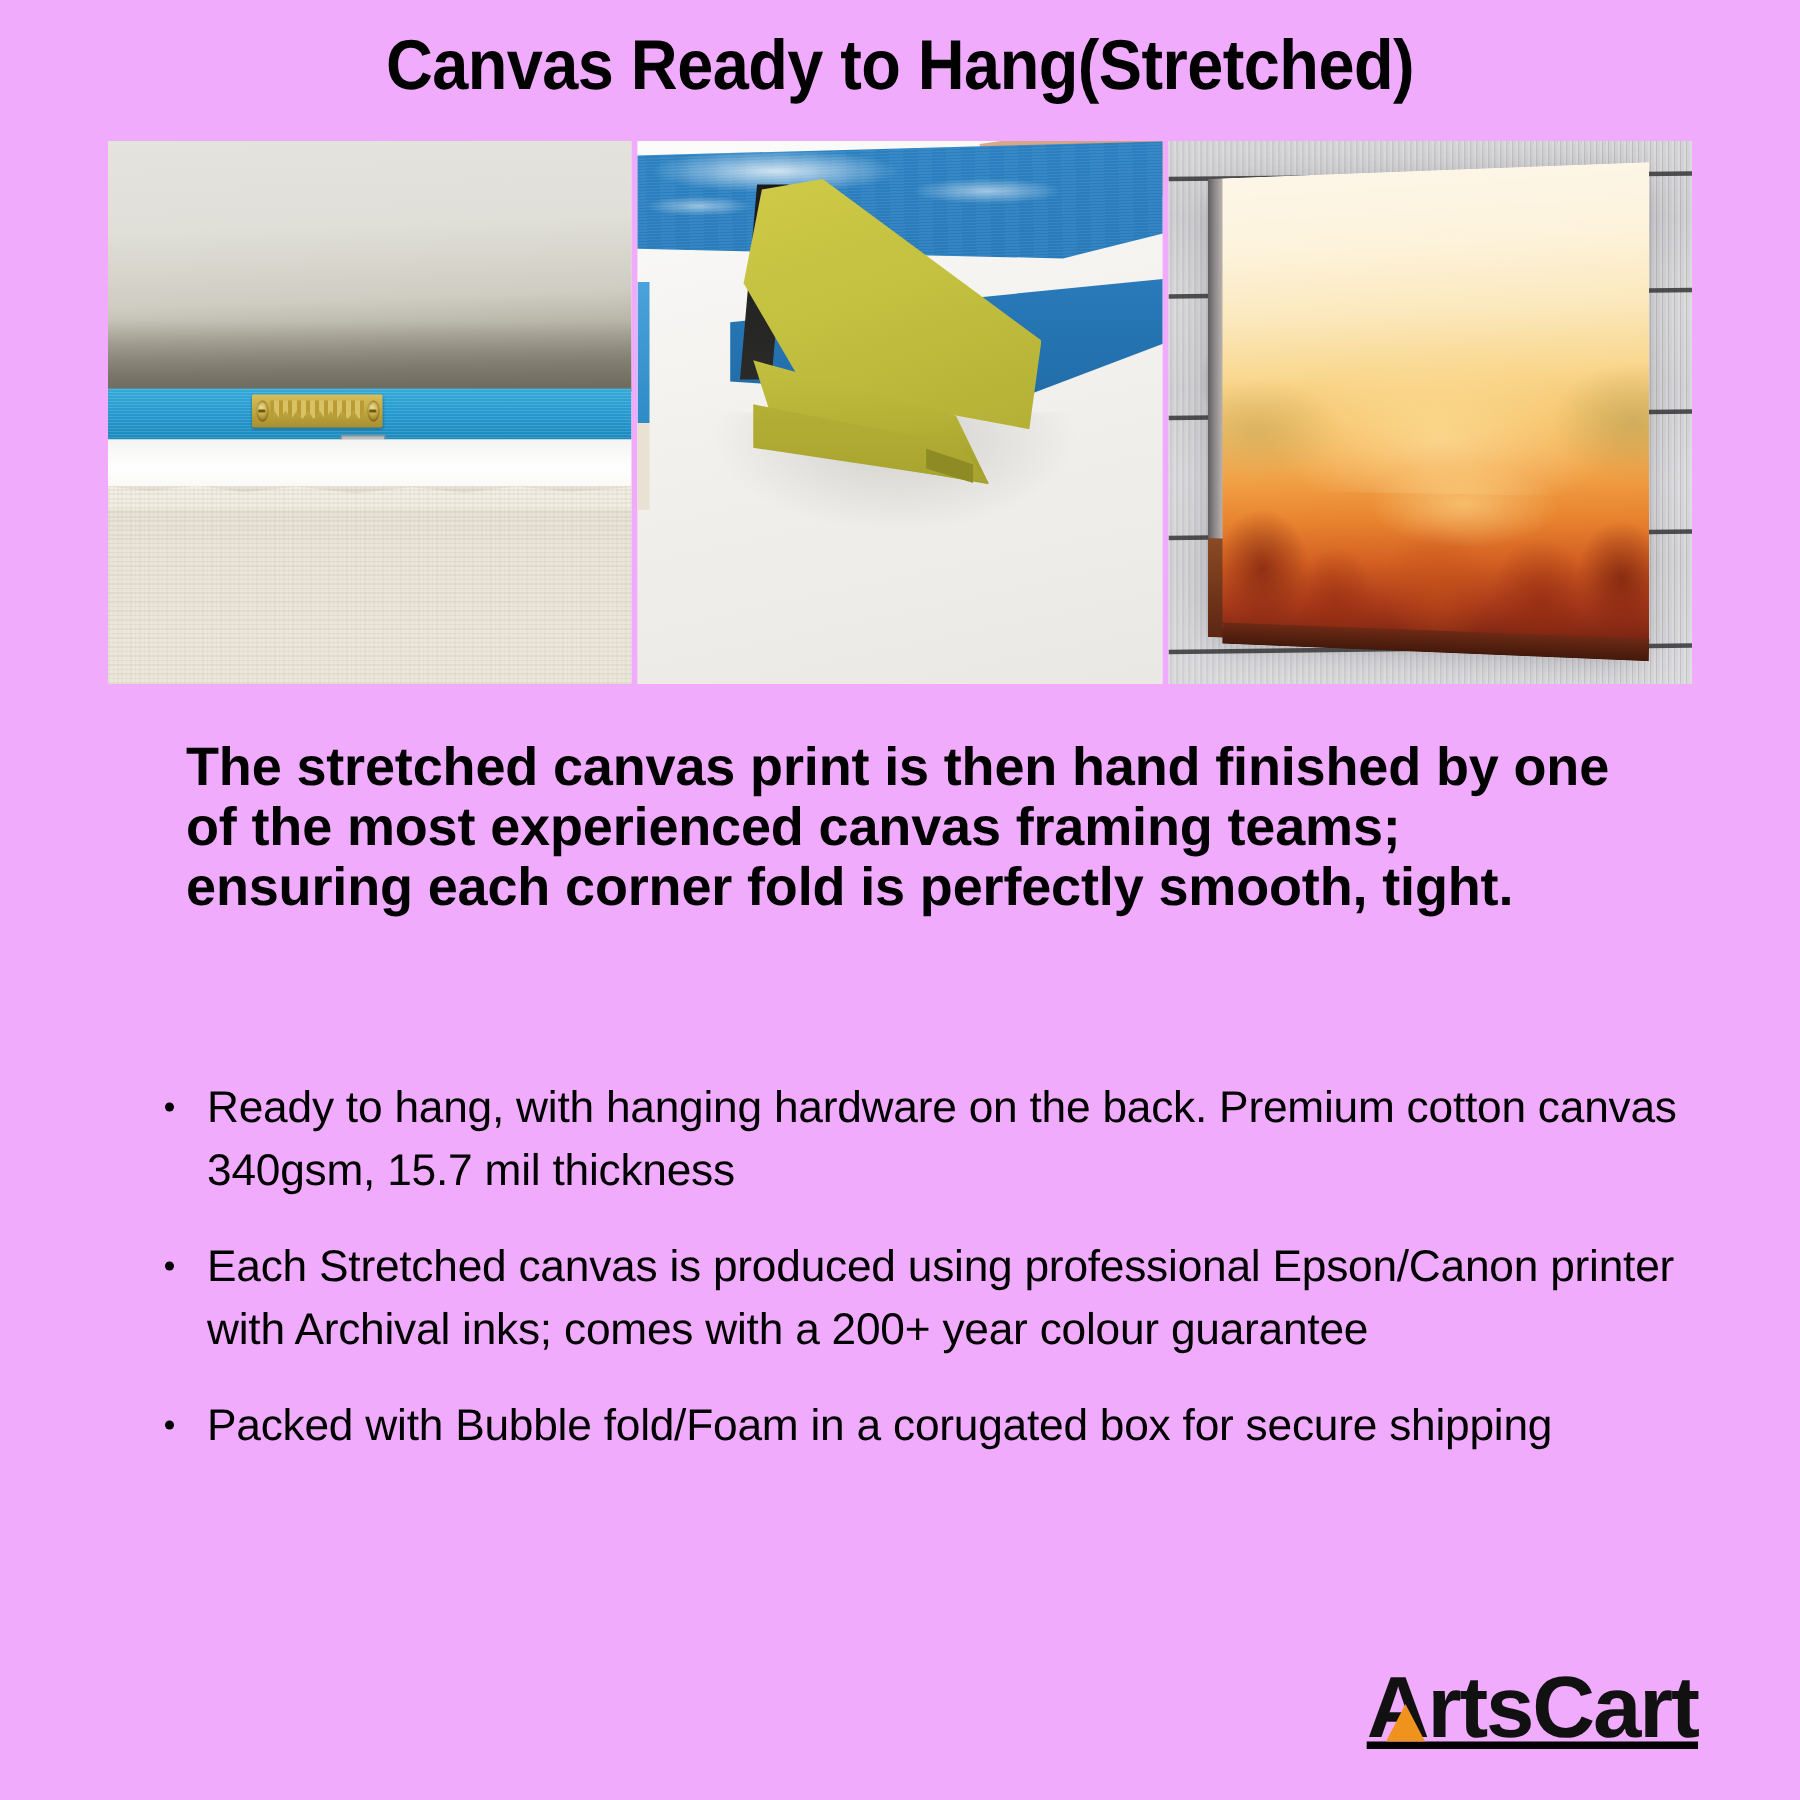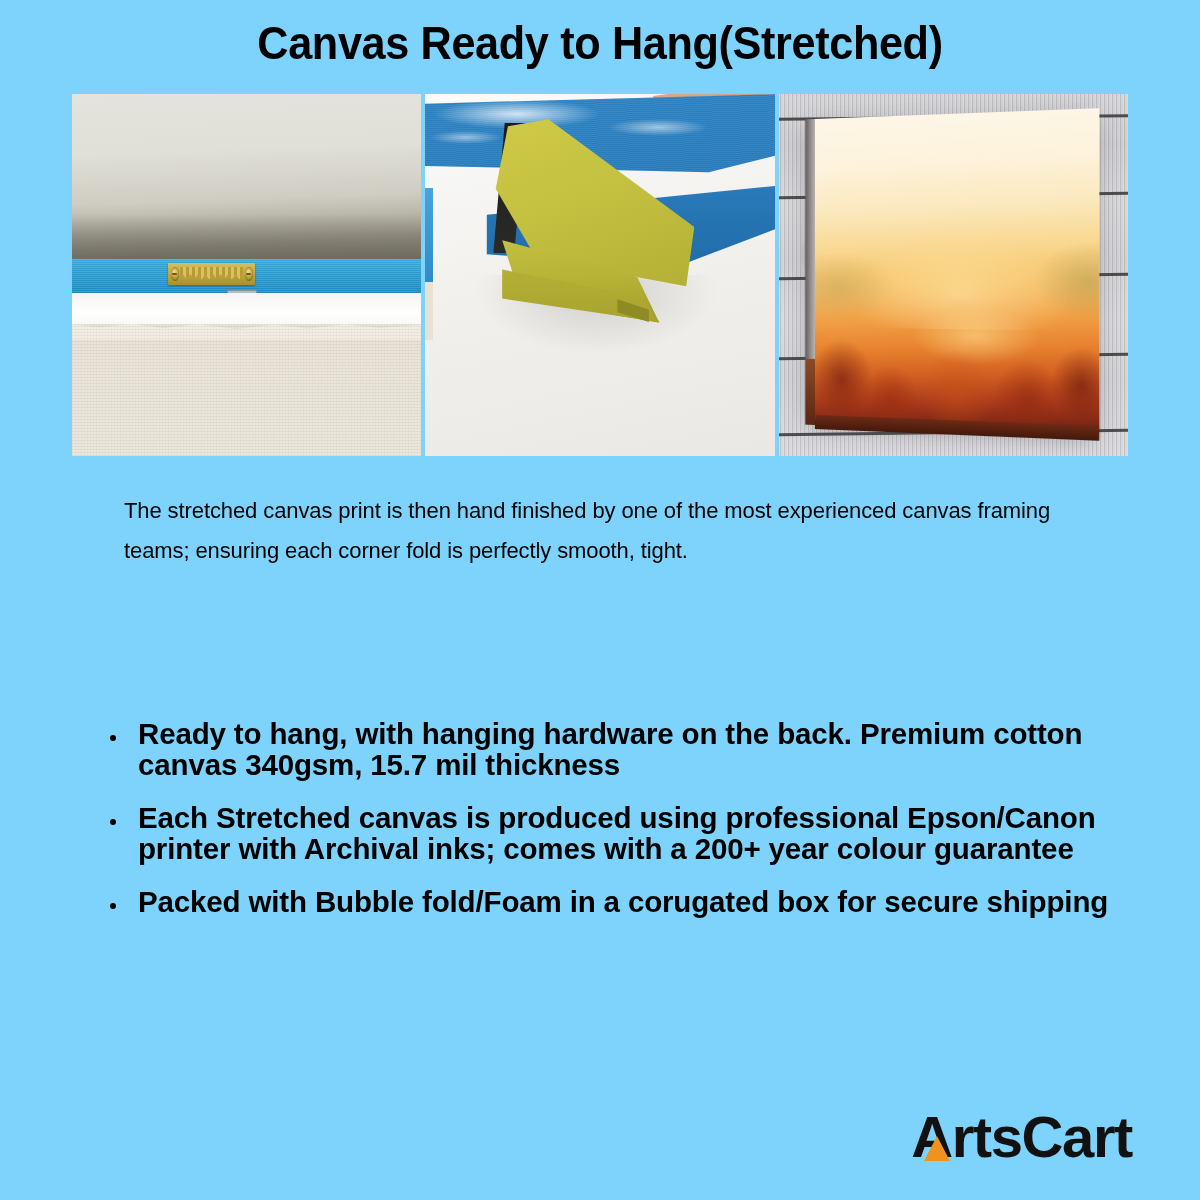--- a/index.html
+++ b/index.html
@@ -10,21 +10,21 @@
     background: #ffffff;
     font-family: "Liberation Sans", sans-serif;
     color: #000000;
     overflow: hidden;
   }
 
   .page {
     position: relative;
     width: 1200px;
     height: 1200px;
-    background: #7dd3fc;
+    background: #f0abfc;
   }
 
   
   .title {
     position: absolute;
     left: 0;
     top: 18px;
     width: 1200px;
     text-align: center;
     font-size: 47px;
@@ -250,23 +250,23 @@
     background: linear-gradient(180deg, #6e2a14 0%, #43190c 100%);
     transform: skewX(-1deg);
   }
 
   
   .paragraph {
     position: absolute;
     left: 124px;
     top: 491px;
     width: 950px;
-    font-size: 22px;
+    font-size: 36px;
     line-height: 40px;
-    font-weight: 400;
+    font-weight: 700;
     letter-spacing: -0.1px;
   }
 
   
   .highlights {
     position: absolute;
     left: 0;
     top: 630px;
     width: 1200px;
     text-align: center;
@@ -281,42 +281,44 @@
     left: 104px;
     top: 718px;
     width: 1030px;
     list-style: none;
   }
   .bullet-item {
     position: relative;
     padding-left: 34px;
     margin-bottom: 22px;
     font-size: 29.5px;
-    line-height: 31px;
-    font-weight: 700;
+    line-height: 42px;
+    font-weight: 400;
     letter-spacing: -0.15px;
   }
   .bullet-item::before {
     content: "";
     position: absolute;
     left: 6px;
     top: 17px;
     width: 6px;
     height: 6px;
     border-radius: 50%;
     background: #000;
   }
 
   
   .logo {
     position: absolute;
     right: 68px;
     bottom: 30px;
     display: flex;
+    align-items: center;
     height: 62px;
+    text-decoration: underline;
   }
   .logo-wrap {
     position: relative;
     font-size: 58px;
     font-weight: 700;
     letter-spacing: -1.4px;
     line-height: 1;
     color: #111111;
     white-space: nowrap;
   }

